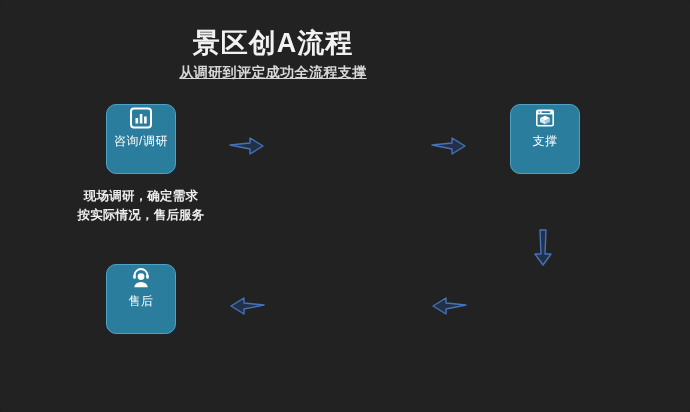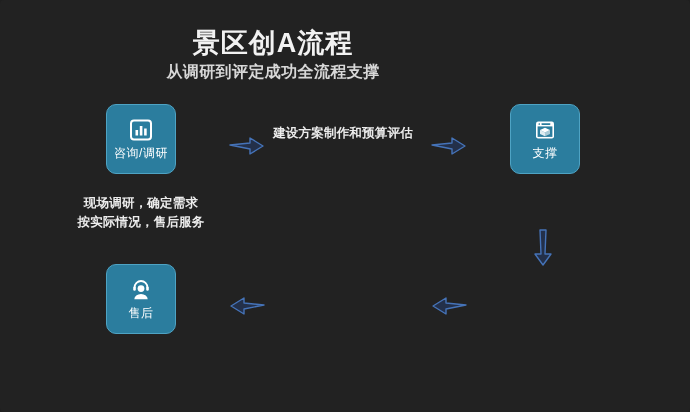--- a/index.html
+++ b/index.html
@@ -32,25 +32,26 @@
   }
   #title {
     font-size: 27px;
     font-weight: bold;
     color: #f2f2f2;
     letter-spacing: 1px;
     line-height: 34px;
   }
   #subtitle {
     margin-top: 4px;
-    font-size: 16px;
+    font-size: 14px;
     font-weight: bold;
     color: #d8d8d8;
     letter-spacing: 0.4px;
     line-height: 16px;
+    text-decoration: underline;
   }
 
   
   .row {
     position: absolute;
     left: 0;
     width: 690px;
     height: 140px;
   }
   #row-top { top: 104px; }
@@ -71,39 +72,38 @@
     width: 70px;
     height: 70px;
     margin: 0 auto;
     border-radius: 10px;
     background: #2b7d9e;
     border: 1px solid #4ea3c4;
     box-sizing: border-box;
     display: flex;
     flex-direction: column;
     align-items: center;
-    justify-content: center;
   }
   .card-icon {
     width: 26px;
     height: 26px;
     display: block;
     margin-bottom: 3px;
   }
   .card-icon svg { display: block; }
   .card-label {
     font-size: 12px;
     color: #ffffff;
     line-height: 15px;
     letter-spacing: 0.5px;
   }
 
   
   .desc {
-    margin-top: 20px;
+    margin-top: 13px;
     font-size: 12.5px;
     font-weight: bold;
     color: #ececec;
     line-height: 19px;
     letter-spacing: 0.2px;
   }
   .desc .line { display: block; white-space: nowrap; }
 
   
   .arrow {
@@ -149,23 +149,20 @@
         </span>
         <span class="card-label">咨询/调研</span>
       </div>
       <div class="desc">
         <span class="line">现场调研，确定需求</span>
         <span class="line">按实际情况，售后服务</span>
       </div>
     </div>
 
     <div class="cell c1">
-      <div class="desc">
-        <span class="line">建设方案制作和预算评估</span>
-      </div>
     </div>
 
     <div class="cell c2">
       <div class="card">
         <span class="card-icon">
           <svg width="26" height="26" viewBox="0 0 26 26">
             <rect x="4" y="4.5" width="18" height="17" rx="2.2" fill="#ffffff"></rect>
             <rect x="5.6" y="9.4" width="14.8" height="10.5" fill="#2b7d9e"></rect>
             <circle cx="7.3" cy="7" r="0.85" fill="#2b7d9e"></circle>
             <rect x="9.3" y="6.2" width="9.2" height="1.7" rx="0.8" fill="#2b7d9e"></rect>

